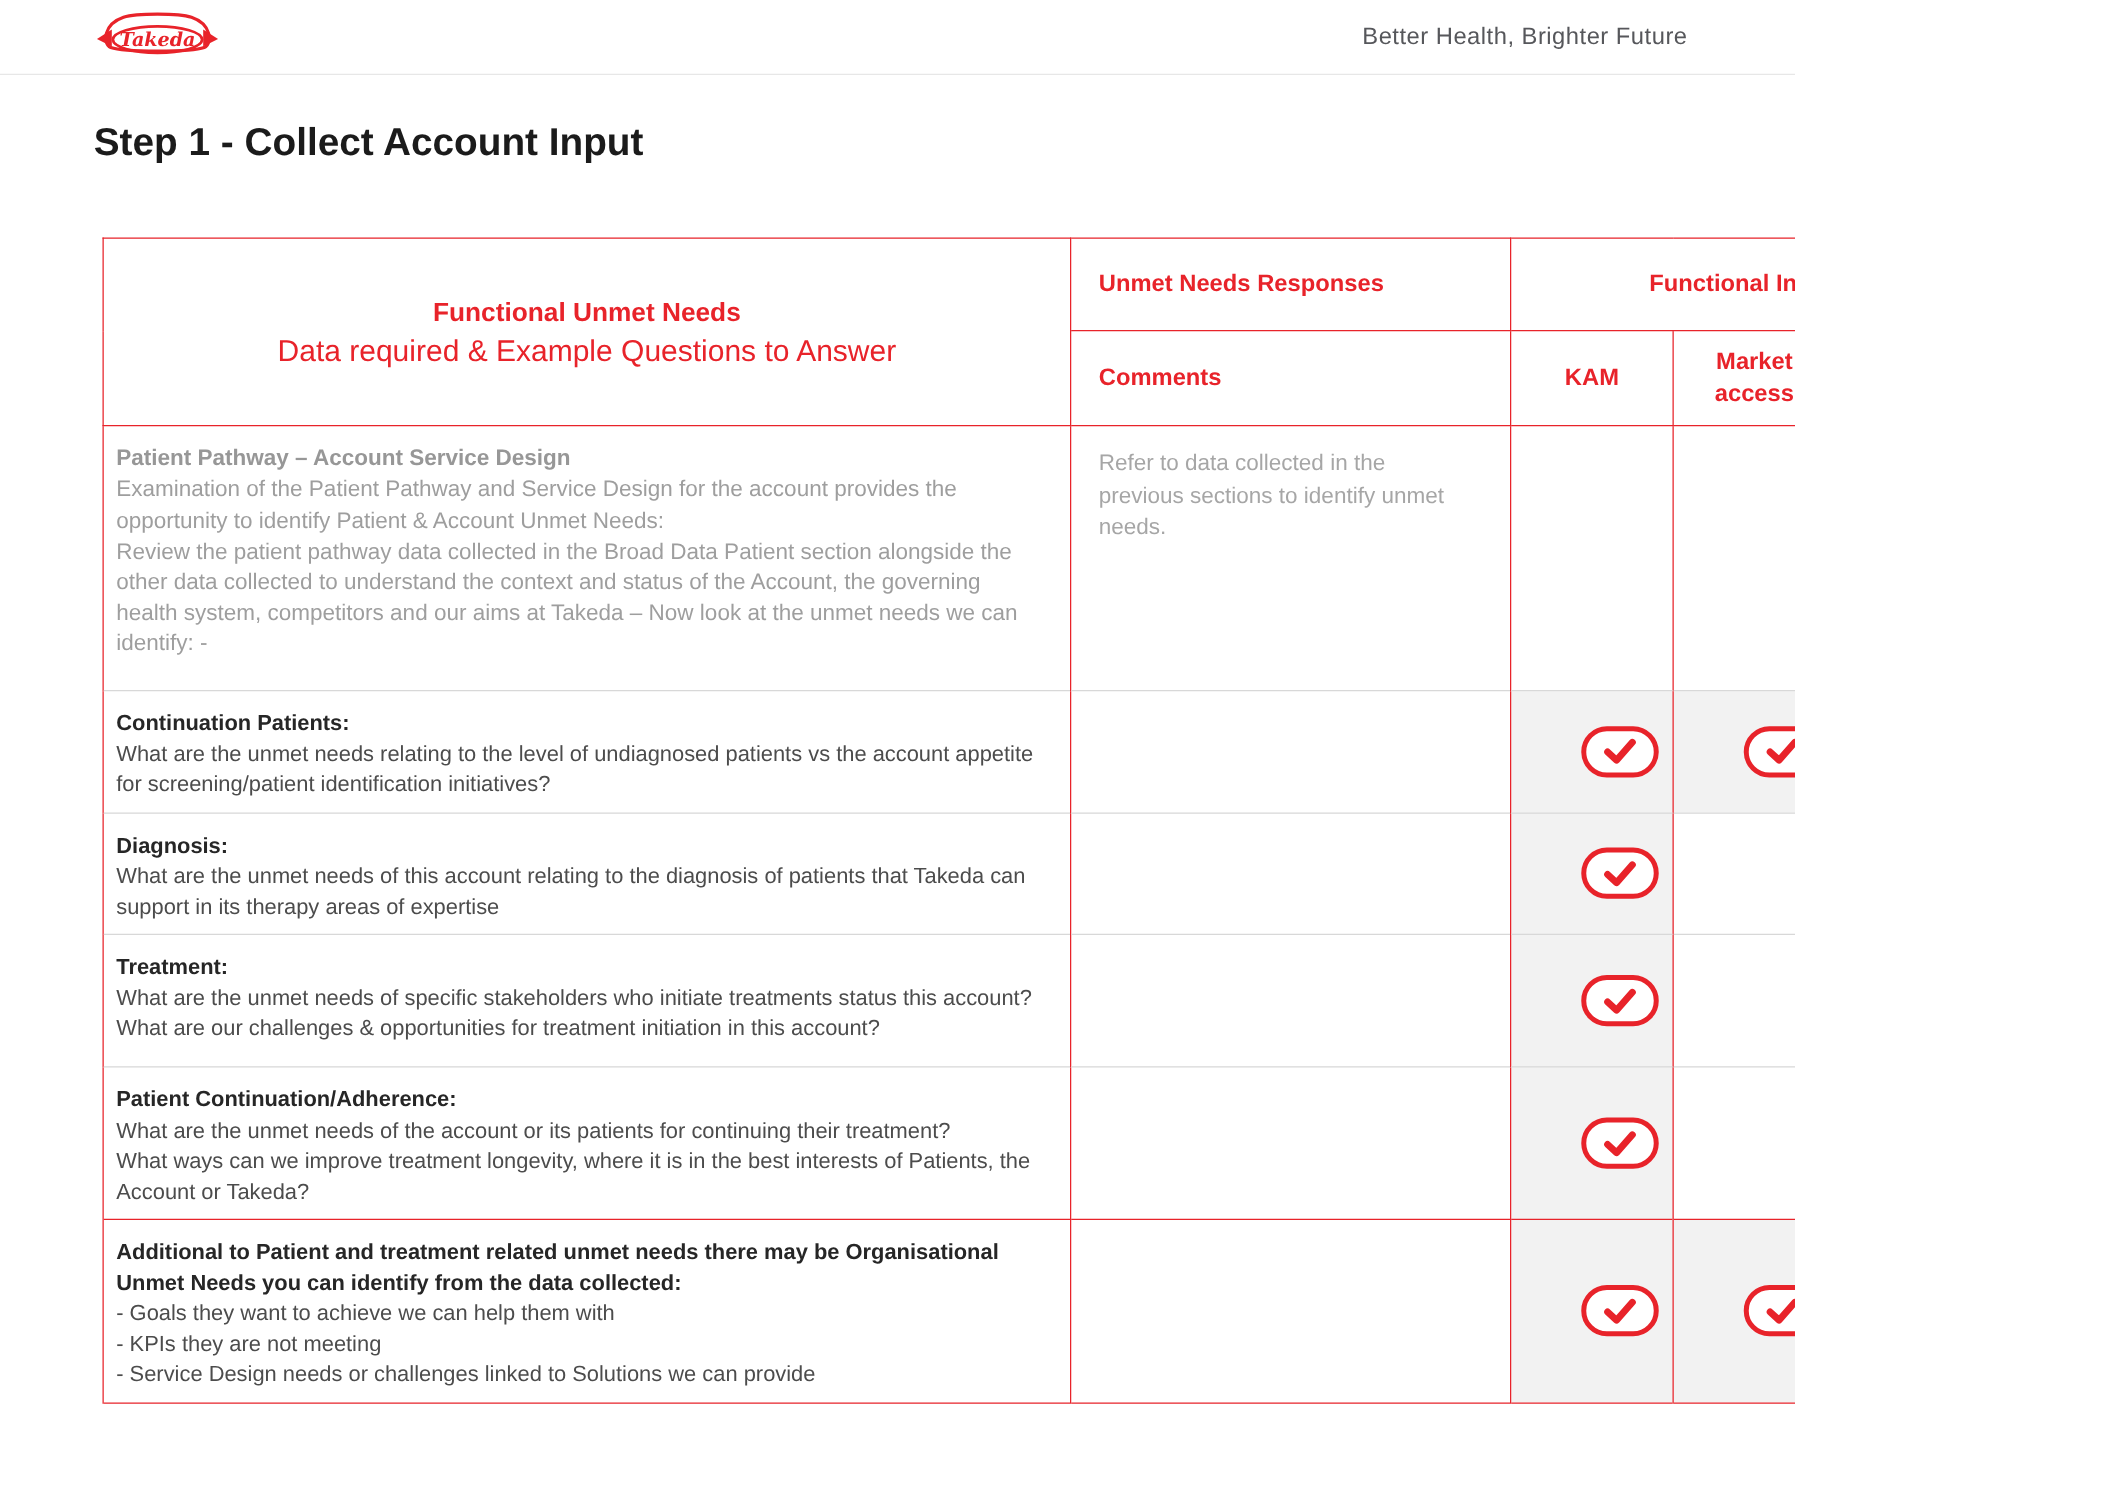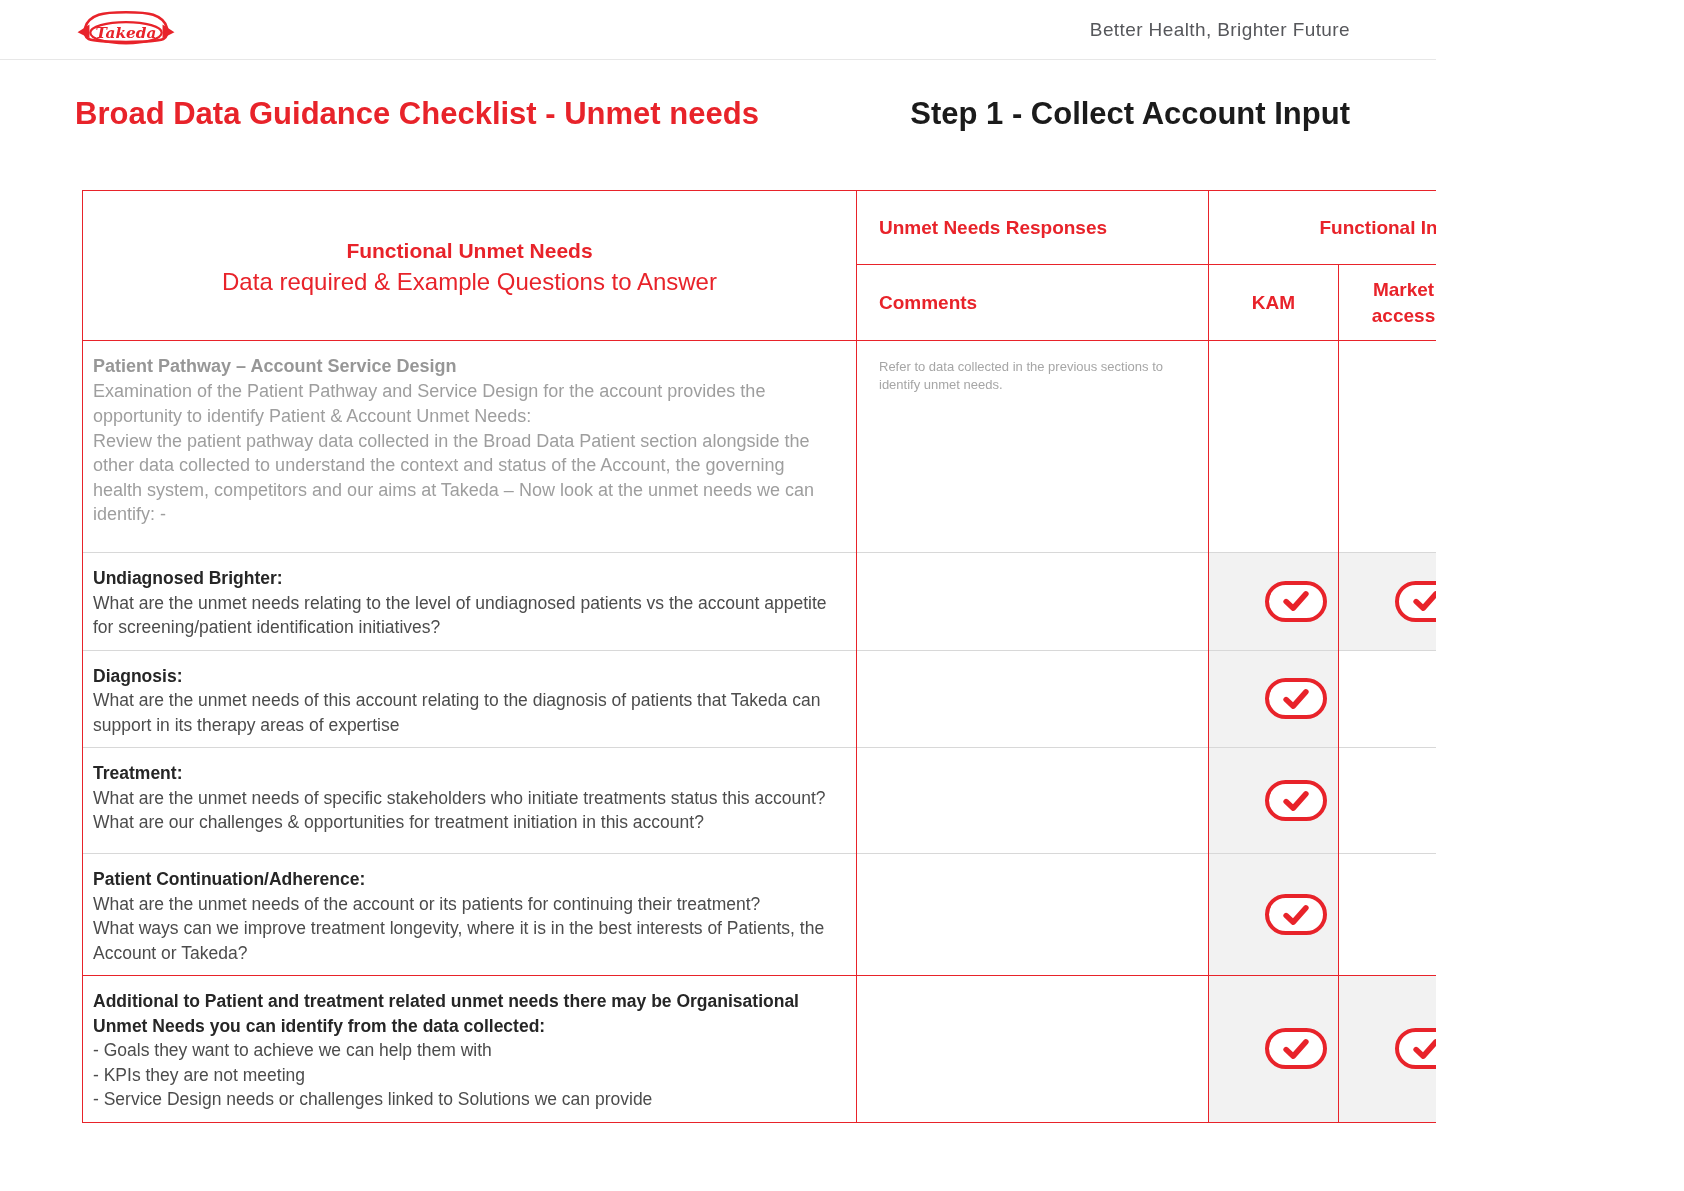--- a/index.html
+++ b/index.html
@@ -53,21 +53,21 @@
   tr.red-top td{border-top:1.5px solid var(--red);}
   tr.gray-top td{border-top:1px solid var(--divider);}
 
   td.desc{padding:13px 26px 10px 10px;}
   .row-heading{font-size:17.5px;font-weight:700;color:var(--heading);line-height:1.4;}
   .row-text{font-size:17.5px;color:var(--body);line-height:1.4;}
   td.desc.muted .row-heading{color:#979797;font-size:18px;}
   td.desc.muted .row-text{color:var(--muted);font-size:18px;line-height:1.37;}
 
   td.comment{padding:17px 30px 10px 22px;}
-  .comment-text{font-size:13px;color:var(--comment);line-height:1.42;}
+  .comment-text{font-size:18px;color:var(--comment);line-height:1.42;}
 
   td.check-cell{vertical-align:middle;text-align:center;}
   td.check-cell .pill{display:none;}
   td.check-cell.on{background:var(--shade);}
   td.check-cell.on .pill{display:inline-flex;}
   .pill{width:62px;height:41px;border:4px solid var(--red);border-radius:22px;
         background:#fff;align-items:center;justify-content:center;}
 </style>
 </head>
 <body>
@@ -81,21 +81,20 @@
         <ellipse cx="60" cy="30.5" rx="42" ry="12.5" fill="none" stroke="#e8232a" stroke-width="2.6"></ellipse>
         <polygon points="3,30 17,21 17,37" fill="#e8232a"></polygon>
         <polygon points="117,30 103,21 103,37" fill="#e8232a"></polygon>
         <text x="60" y="37" text-anchor="middle" font-family="DejaVu Serif, serif" font-style="italic" font-weight="bold" font-size="18" fill="#e8232a">Takeda</text>
       </svg>
     </span>
     <span class="tagline">Better Health, Brighter Future</span>
   </div>
 
   <div class="title-row">
-    <span class="main-title">Broad Data Guidance Checklist - Unmet needs</span>
     <span class="step-title">Step 1 - Collect Account Input</span>
   </div>
 
   <table class="checklist">
     <colgroup>
       <col class="c-desc">
         <col class="c-comment">
         <col class="c-kam">
         <col class="c-ma">
         <col class="c-msl">
@@ -133,21 +132,21 @@
         <td class="check-cell">
           
         </td>
         <td class="check-cell">
           
         </td>
       </tr>
 
       <tr class="r1 gray-top">
         <td class="desc">
-          <div class="row-heading">Undiagnosed Brighter:</div>
+          <div class="row-heading">Continuation Patients:</div>
           <div class="row-text">What are the unmet needs relating to the level of undiagnosed patients vs the account appetite for screening/patient identification initiatives?</div>
         </td>
         <td class="comment">
           <div class="comment-text"></div>
         </td>
         <td class="check-cell on">
           <span class="pill">
             <svg width="30" height="22" viewBox="0 0 26 20">
                 <path d="M4 10.5 L10.5 16.5 L22 3.5" fill="none" stroke="#e8232a" stroke-width="5" stroke-linecap="round" stroke-linejoin="round"></path>
               </svg>

